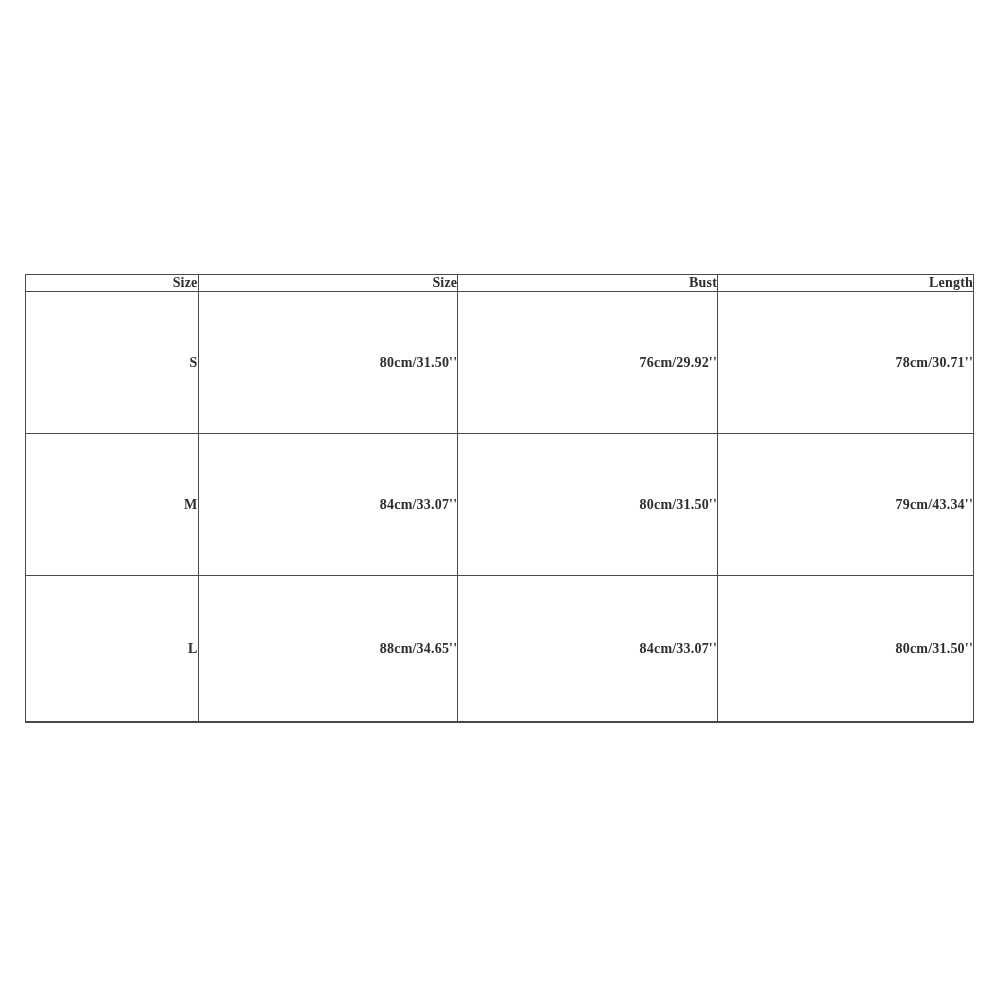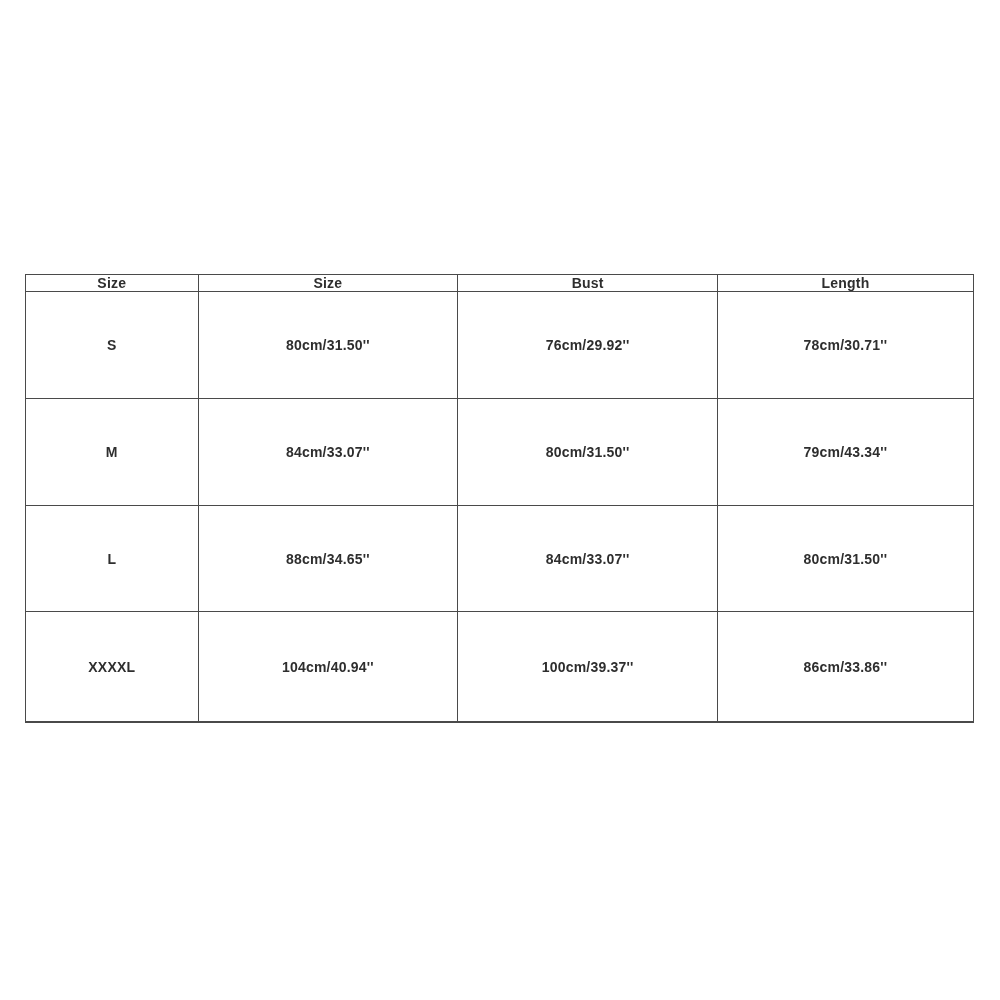--- a/index.html
+++ b/index.html
@@ -24,27 +24,28 @@
     width: 949px;
     height: 449px;
     border-collapse: collapse;
     table-layout: fixed;
     border: 1px solid #4a4a4a;
     border-bottom-width: 2px;
   }
   table.size-chart th,
   table.size-chart td {
     border: 1px solid #4a4a4a;
-    text-align: center;
+    text-align: right;
     vertical-align: middle;
     font-size: 14px;
     font-weight: bold;
     color: #2e2e2e;
     letter-spacing: 0.2px;
     padding: 0;
+    font-family: Liberation Serif, serif;
   }
   col.c-size   { width: 18.2%; }
   col.c-bust   { width: 27.4%; }
   col.c-waist  { width: 27.4%; }
   col.c-length { width: 27.0%; }
 </style>
 </head>
 <body>
 
 <div class="page">
@@ -75,21 +76,15 @@
         <td>84cm/33.07''</td>
         <td>80cm/31.50''</td>
         <td>79cm/43.34''</td>
       </tr>
       <tr>
         <td>L</td>
         <td>88cm/34.65''</td>
         <td>84cm/33.07''</td>
         <td>80cm/31.50''</td>
       </tr>
-      <tr>
-        <td>XXXXL</td>
-        <td>104cm/40.94''</td>
-        <td>100cm/39.37''</td>
-        <td>86cm/33.86''</td>
-      </tr>
     </tbody>
   </table>
 </div>
 
 </body></html>

